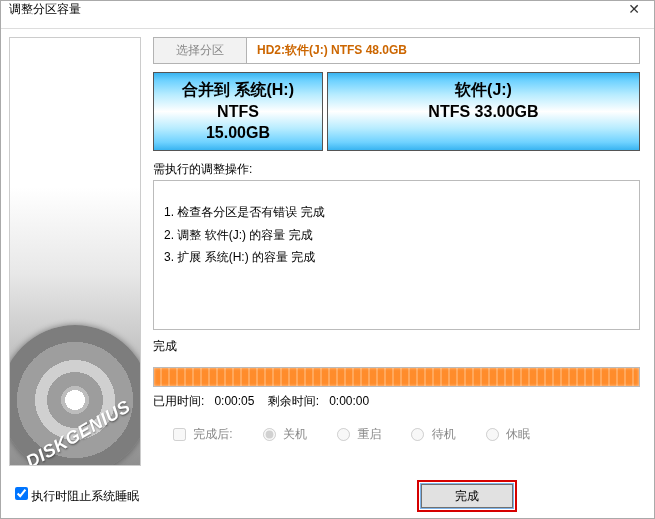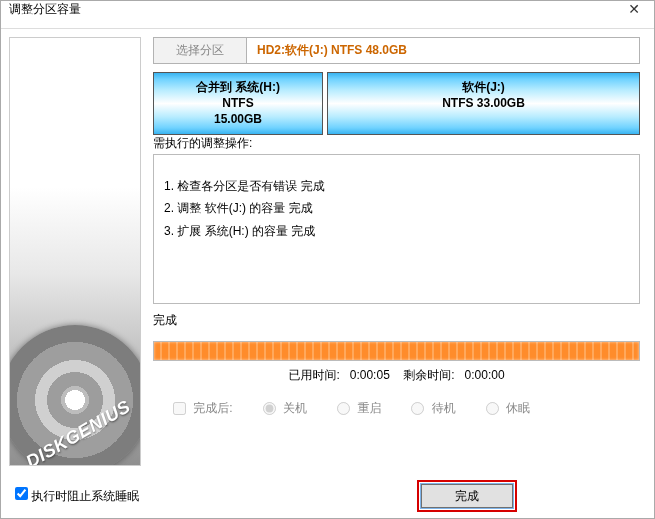--- a/index.html
+++ b/index.html
@@ -11,29 +11,29 @@
   .body { display: flex; height: calc(100% - 28px - 44px); }
   .sidebar { width: 148px; padding: 8px; }
   .hdd-image { width: 100%; height: 100%; border: 1px solid #ccc; background: linear-gradient(180deg, #fff 0%, #fff 35%, #e8e8e8 55%, #8f8f8f 100%); position: relative; overflow: hidden; }
   .hdd-disc { position: absolute; bottom: -10px; left: -10px; width: 150px; height: 150px; border-radius: 50%; background: radial-gradient(circle at 50% 50%, #fff 0 10px, #bdbdbd 10px 14px, #9d9d9d 14px 28px, #d0d0d0 28px 40px, #9e9e9e 40px 58px, #7d7d7d 58px 100px); box-shadow: 0 0 6px rgba(0,0,0,0.4); display:flex; align-items:center; justify-content:center; }
   .hdd-label { position: absolute; left: 10px; bottom: 20px; color: #fff; font-size: 18px; font-weight: bold; font-style: italic; transform: rotate(-30deg); letter-spacing: 0.5px; text-shadow: 0 1px 2px rgba(0,0,0,0.5); }
   .main { flex: 1; padding: 8px 14px 0 4px; }
   .tabs { display: flex; align-items: center; border-bottom: 1px solid #b3b3b3; }
   .tab { padding: 4px 22px; border: 1px solid #b3b3b3; border-bottom: none; background: #f2f2f2; color: #888; margin-right: 0; }
   .tab-info { flex: 1; padding: 4px 10px; border: 1px solid #b3b3b3; border-left: none; border-bottom: none; color: #cc6600; font-weight: bold; background: #fff; }
   .part-row { display: flex; gap: 4px; margin-top: 8px; }
-  .part-box { flex: 1; border: 1px solid #555; padding: 6px 2px; text-align: center; font-size: 12px; line-height: 1.35; font-weight: bold;
+  .part-box { flex: 1; border: 1px solid #555; padding: 6px 2px; text-align: center; font-size: 16px; line-height: 1.35; font-weight: bold;
     background: linear-gradient(180deg, #39b4f1 0%, #6fd2ff 10%, #b7ecff 28%, #ffffff 50%, #b7ecff 72%, #6fd2ff 90%, #39b4f1 100%); }
   .part-box.small { flex: 0 0 170px; }
-  .ops-label { margin-top: 0; }
+  .ops-label { margin-top: 10px; }
   .ops-box { border: 1px solid #bbb; margin-top: 2px; height: 150px; padding: 20px 10px; background: #fff; line-height: 1.9; font-size: 12px; }
   .status-line { margin-top: 8px; }
   .progress { margin-top: 12px; height: 20px; border: 1px solid #bbb; background: #f4f4f4; overflow: hidden; }
   .progress-fill { height: 100%; width: 100%; background: repeating-linear-gradient(90deg, #ff8c2b 0 6px, #ffa85c 6px 8px); background-color:#ff8c2b; box-shadow: inset 0 0 3px rgba(255,255,255,0.6); }
-  .timeline { margin-top: 6px; font-size: 12px; text-align: center; }
+  .timeline { margin-top: 6px; font-size: 12px; }
   .after-row { display: flex; align-items: center; margin-top: 16px; gap: 30px; padding-left: 20px; color: #666; }
   .after-row input[type="checkbox"], .after-row input[type="radio"] { margin-right: 4px; vertical-align: middle; }
   .after-row label { color: #888; }
   .footer { position: absolute; bottom: 0; left: 0; right: 13px; height: 44px; display: flex; align-items: center; padding: 0 14px; }
   .footer .chk { flex: 0 0 auto; }
   .footer .spacer { flex: 1; }
   .finish-wrap { border: 2px solid #d60000; padding: 2px; }
   .finish-btn { width: 92px; height: 24px; border: 1px solid #707070; background: #e1e1e1; font-size: 12px; cursor: default; box-shadow: 0 0 0 1px #7eb4ea; }
 </style>
 </head>

